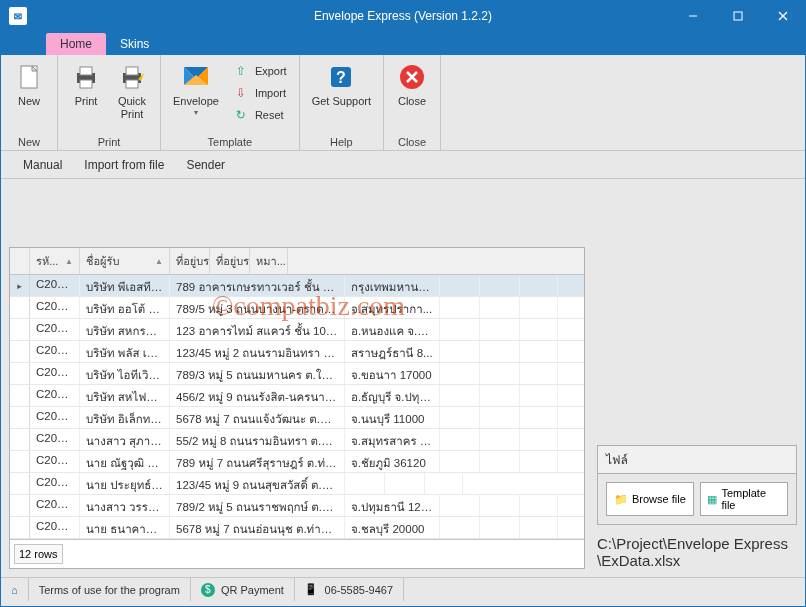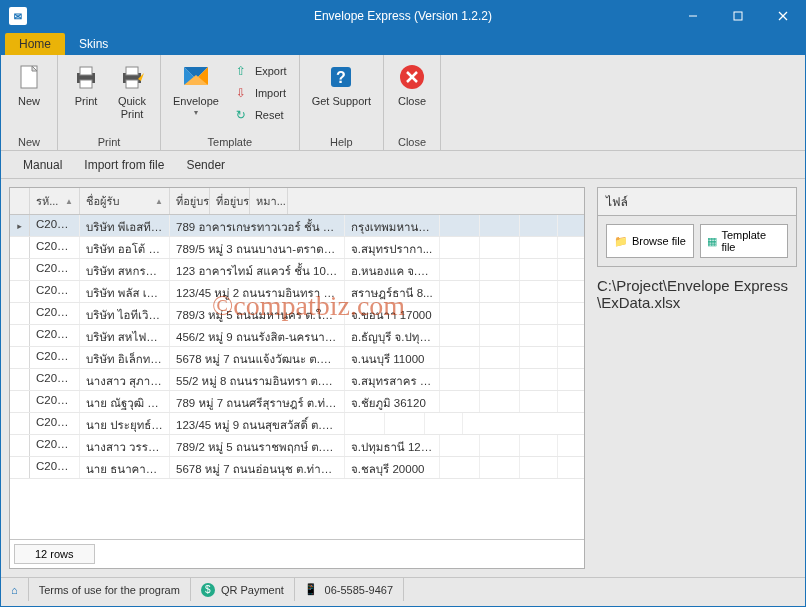--- a/index.html
+++ b/index.html
@@ -4,45 +4,45 @@
 <style>
 * { box-sizing: border-box; margin: 0; padding: 0; font-family: "Segoe UI", Tahoma, sans-serif; }
 body { width: 806px; height: 607px; background: #e8e8e8; overflow: hidden; border: 1px solid #1a72b8; }
 .titlebar { height: 30px; background: #1a72b8; color: #fff; display: flex; align-items: center; font-size: 12px; position: relative; }
 .titlebar .icon { width: 18px; height: 18px; margin: 0 8px; background: #fff; border-radius: 2px; display: flex; align-items: center; justify-content: center; color: #1a72b8; font-size: 10px; font-weight: bold; }
 .titlebar .title { position: absolute; left: 50%; transform: translateX(-50%); }
 .titlebar .winbtns { margin-left: auto; display: flex; }
 .titlebar .winbtn { width: 45px; height: 30px; display: flex; align-items: center; justify-content: center; font-size: 13px; cursor: pointer; }
 .tabs { height: 24px; background: #1a72b8; display: flex; align-items: flex-end; padding-left: 4px; }
 .tab { padding: 4px 14px; font-size: 12px; color: #fff; cursor: pointer; }
-.tab.active { background: #eab308; color: #333; border-radius: 2px 2px 0 0; }
+.tab.active { background: #f9a8d4; color: #333; border-radius: 2px 2px 0 0; margin-left: 41px; }
 .ribbon { height: 96px; background: #e8e8e8; border-bottom: 1px solid #c5c5c5; display: flex; }
 .group { border-right: 1px solid #c5c5c5; padding: 4px 6px 2px 6px; display: flex; flex-direction: column; }
 .group-body { flex: 1; display: flex; align-items: flex-start; gap: 2px; }
 .group-label { text-align: center; font-size: 11px; color: #444; padding-top: 2px; }
 .bigbtn { display: flex; flex-direction: column; align-items: center; justify-content: flex-start; padding: 2px 6px; cursor: pointer; min-width: 40px; }
 .bigbtn .ico { width: 32px; height: 32px; display: flex; align-items: center; justify-content: center; font-size: 22px; }
 .bigbtn .lbl { font-size: 11px; color: #333; text-align: center; line-height: 13px; margin-top: 2px; }
 .smallbtns { display: flex; flex-direction: column; gap: 2px; padding-top: 2px; }
 .smallbtn { display: flex; align-items: center; gap: 6px; padding: 2px 6px; cursor: pointer; font-size: 11px; color: #333; }
 .smallbtn .sico { width: 16px; height: 16px; display: flex; align-items: center; justify-content: center; font-size: 12px; }
 .subtabs { height: 28px; background: #e8e8e8; border-bottom: 1px solid #c5c5c5; display: flex; align-items: center; padding-left: 20px; gap: 18px; }
 .subtab { font-size: 12px; color: #333; cursor: pointer; padding: 4px 2px; }
-.content { display: flex; height: 398px; background: #e8e8e8; padding: 8px; gap: 12px; }
+.content { display: flex; height: 398px; background: #e8e8e8; padding: 8px; gap: 12px; align-items: flex-end; }
 .gridwrap { flex: 1; background: #fff; border: 1px solid #b0b0b0; display: flex; flex-direction: column; }
 .gridhead { display: flex; background: #f0f0f0; border-bottom: 1px solid #c5c5c5; font-size: 11px; color: #444; }
 .gridhead .cell { padding: 4px 6px; border-right: 1px solid #d8d8d8; white-space: nowrap; overflow: hidden; text-overflow: ellipsis; display: flex; align-items: center; position: relative; }
 .gridbody { flex: 1; overflow: hidden; }
 .row { display: flex; border-bottom: 1px solid #e8e8e8; font-size: 11.5px; color: #333; height: 22px; }
 .row.sel { background: #dce6ef; }
 .row .cell { padding: 3px 6px; border-right: 1px solid #eee; white-space: nowrap; overflow: hidden; text-overflow: ellipsis; }
 .rowind { width: 20px; border-right: 1px solid #d8d8d8; display: flex; align-items: center; justify-content: center; font-size: 9px; color: #555; }
 .c1 { width: 50px; } .c2 { width: 90px; } .c3 { width: 175px; } .c4 { width: 95px; } .c5 { width: 40px; } .c6 { width: 40px; } .c7 { width: 38px; }
 .gridfoot { border-top: 1px solid #c5c5c5; padding: 4px; font-size: 11px; }
-.gridfoot span { display: inline-block; border: 1px solid #c5c5c5; padding: 3px 20px; background: #f8f8f8; }
+.gridfoot span { display: inline-block; border: 1px solid #c5c5c5; padding: 3px 4px; background: #f8f8f8; }
 .sidepanel { width: 200px; }
 .panelhead { background: #f0f0f0; border: 1px solid #b0b0b0; border-bottom: none; padding: 4px 8px; font-size: 12px; font-weight: normal; color: #333; }
 .panelbody { background: #e8e8e8; border: 1px solid #b0b0b0; padding: 8px; }
 .panelbtns { display: flex; gap: 6px; }
 .pbtn { flex: 1; background: #fff; border: 1px solid #a8a8a8; padding: 4px 6px; font-size: 11px; cursor: pointer; display: flex; align-items: center; gap: 4px; justify-content: center; }
 .filepath { font-size: 15px; color: #333; margin-top: 10px; word-break: break-all; }
 .statusbar { height: 24px; background: #e8e8e8; border-top: 1px solid #c5c5c5; display: flex; align-items: center; font-size: 11px; color: #333; }
 .statusbar .sitem { padding: 0 10px; border-right: 1px solid #c5c5c5; height: 100%; display: flex; align-items: center; gap: 6px; cursor: pointer; }
 .sortarrow { font-size: 8px; color: #888; margin-left: auto; }
 .wm { position: absolute; top: 290px; left: 212px; font-size: 28px; color: rgba(200,50,0,0.55); font-family: serif; pointer-events: none; z-index: 100; }

